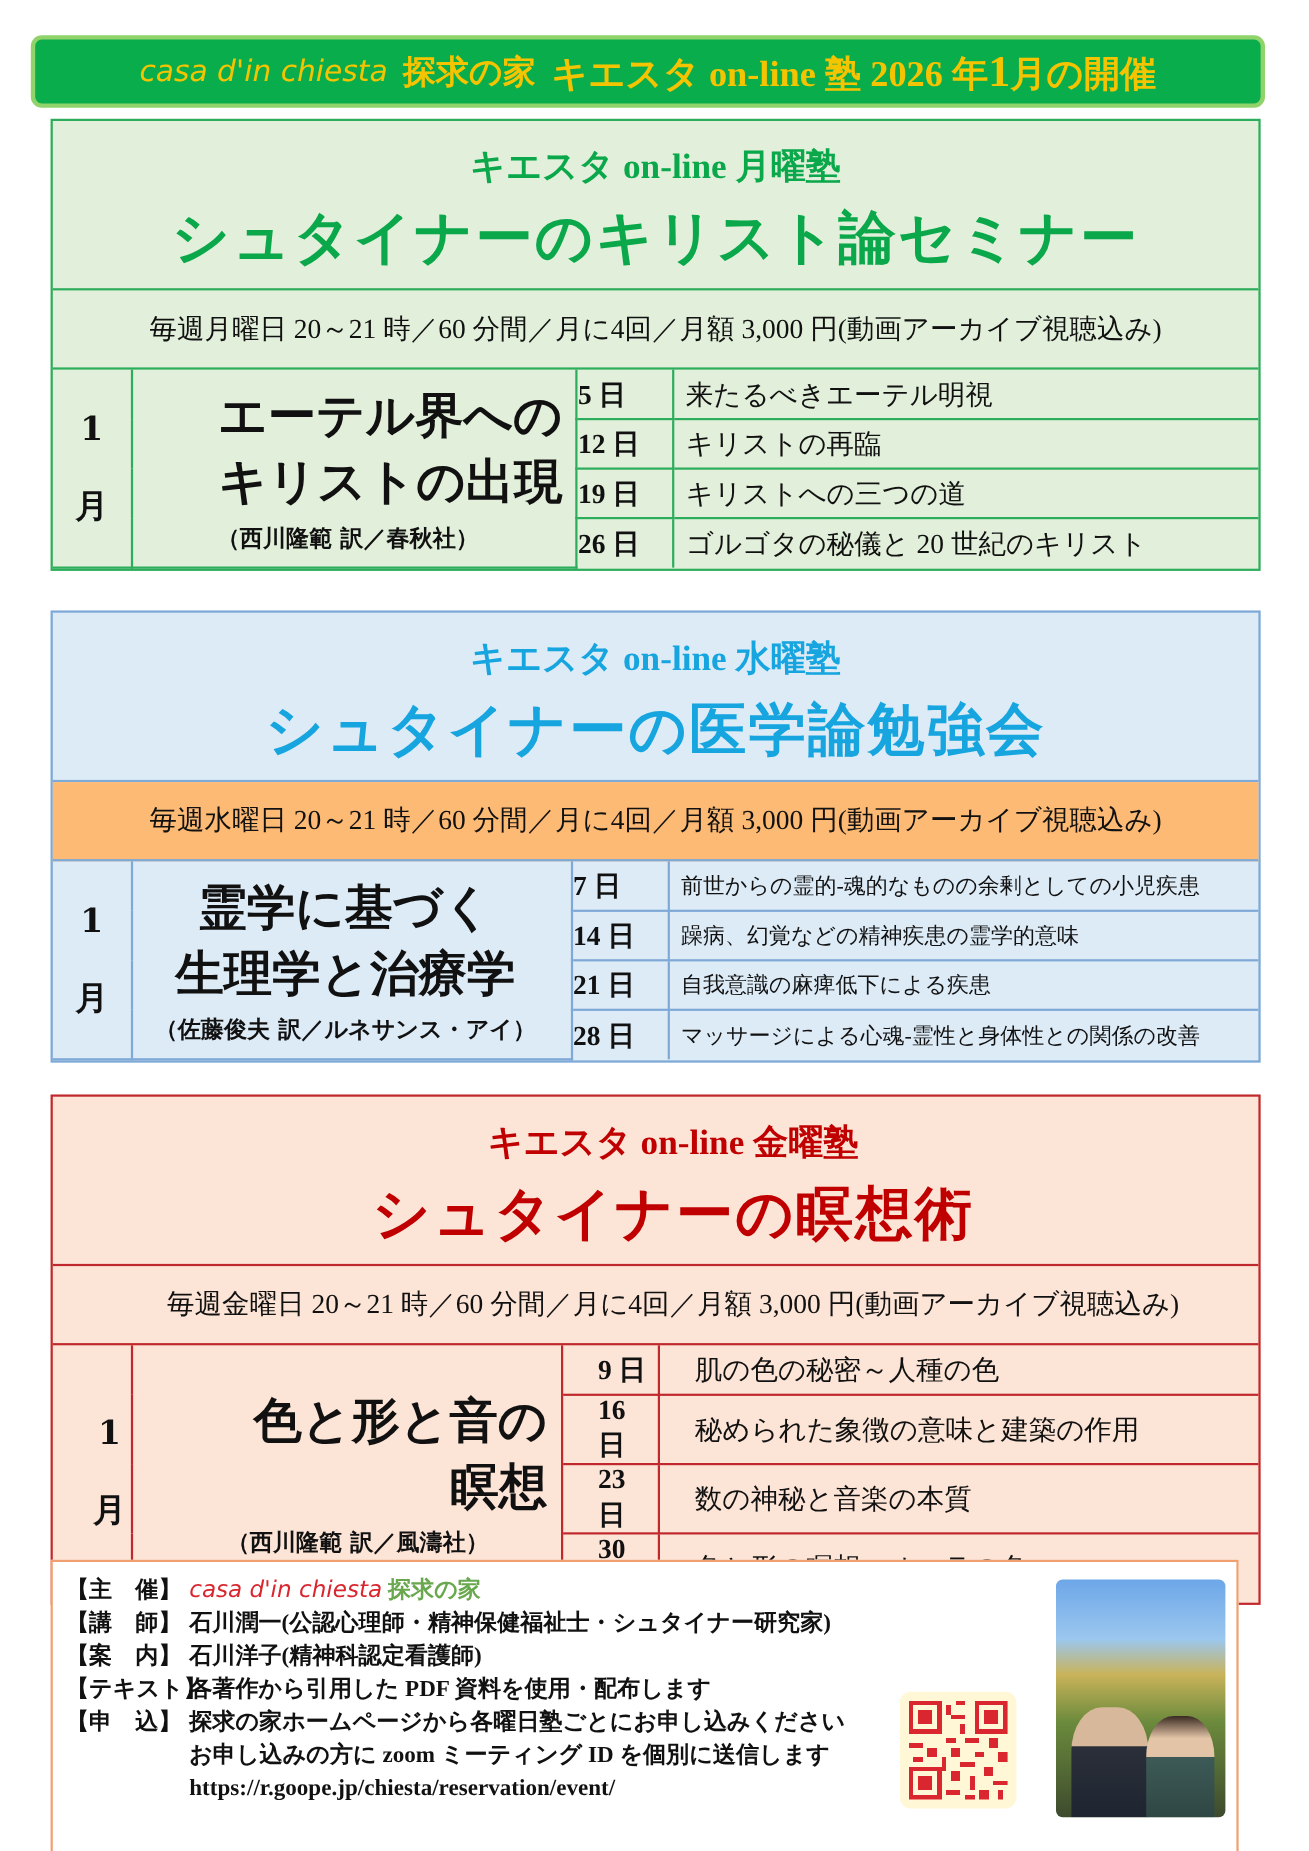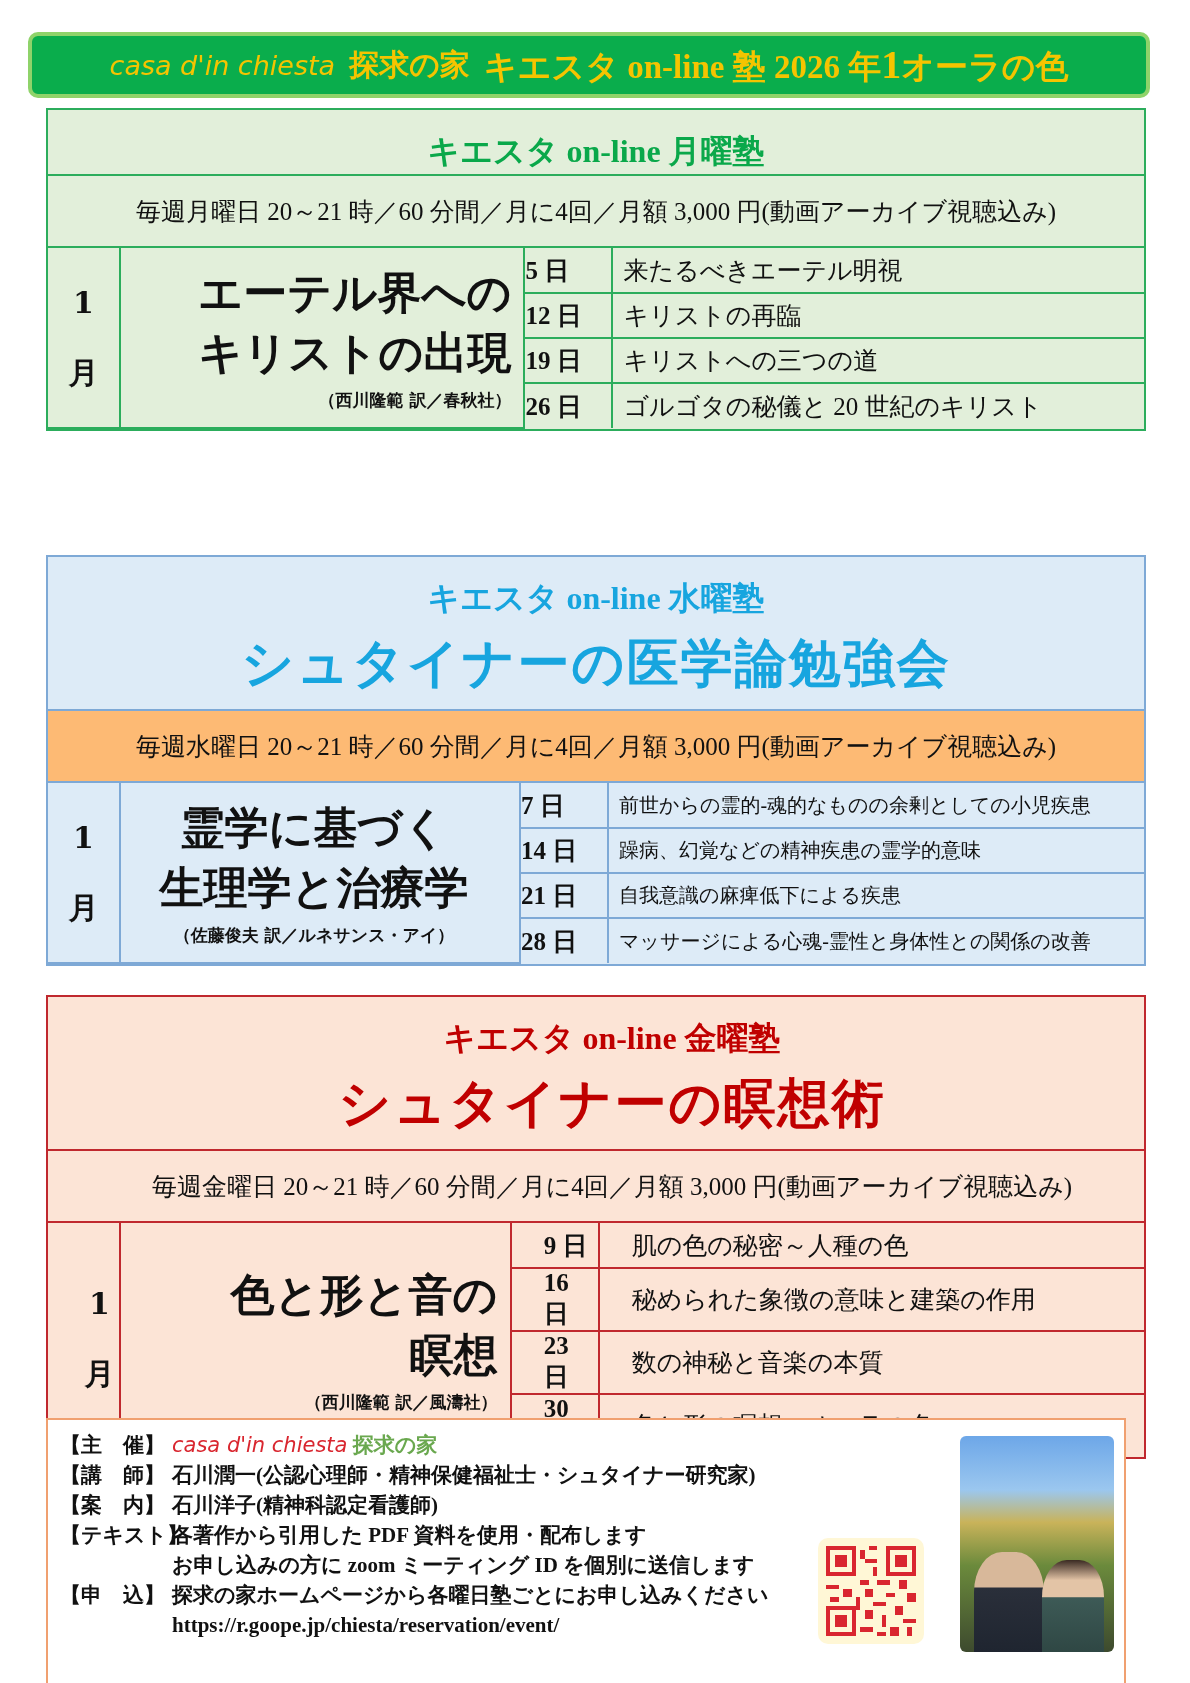--- a/index.html
+++ b/index.html
@@ -24,21 +24,21 @@
   .section .schedule { text-align: center; font-family: "Liberation Serif", serif; font-size: 25px; font-weight: normal; height: 72px; line-height: 72px; border-bottom: 2px solid; }
   .section table { width: 100%; border-collapse: collapse; }
   .section td { border: 2px solid; }
   .section table tr:first-child td { border-top: none; }
   .section table tr td:first-child { border-left: none; }
   .section table tr td:last-child { border-right: none; }
   .section table tr:last-child td { border-bottom: none; }
   .month-cell { width: 72px; text-align: center; font-weight: bold; font-size: 30px; line-height: 70px; }
   .book-cell { text-align: right; padding-right: 12px; vertical-align: middle; }
   .book-title { font-size: 44px; font-weight: bold; line-height: 60px; }
-  .book-note { font-size: 17px; font-weight: bold; padding-top: 6px; }
+  .book-note { font-size: 21px; font-weight: bold; padding-top: 6px; text-align: center; }
   .date-cell { width: 88px; font-weight: bold; font-family: "Liberation Serif", serif; font-size: 25px; height: 45px; }
   .topic-cell { padding-left: 10px; font-size: 25px; font-weight: normal; font-family: "Liberation Serif", serif; }
   .topic-cell.small { font-size: 20px; }
 
   .s1 { top: 108px; border-color: #2cad5c; background: #e2efda; }
   .s1 .top, .s1 .schedule, .s1 td { border-color: #2cad5c; }
   .s1 .sub, .s1 .main-title { color: #0aa84a; }
 
   .s2 { top: 555px; border-color: #7ea9d6; background: #ddebf7; }
   .s2 .top, .s2 .schedule, .s2 td { border-color: #7ea9d6; }
@@ -62,27 +62,28 @@
            background: linear-gradient(180deg, #6da7e8 0%, #9bc7ef 25%, #c9b35a 40%, #6b8a3c 60%, #3d4a2e 100%); }
   .photo .person { position: absolute; bottom: 0; border-radius: 40% 40% 0 0; }
 </style>
 </head>
 <body>
 
 <div class="header-bar">
   <span class="brand-latin">casa d'in chiesta</span>
   <span class="brand-jp">探求の家</span>
   <span class="title-rest">
-    <span>キエスタ on-line 塾 2026 年</span><span class="month-big">1</span><span>オーラの色</span>
+    <span>キエスタ on-line 塾 2026 年</span><span class="month-big">1</span><span>月の開催</span>
   </span>
 </div>
 
 <div class="section s1">
   <div class="top">
     <div class="sub">キエスタ on-line 月曜塾</div>
+    <div class="main-title">シュタイナーのキリスト論セミナー</div>
   </div>
   <div class="schedule">毎週月曜日 20～21 時／60 分間／月に4回／月額 3,000 円(動画アーカイブ視聴込み)</div>
   <table>
     <tbody>
         <tr>
       <td class="month-cell" rowspan="4">
             <div>1</div>
             <div>月</div>
           </td>
       <td class="book-cell" rowspan="4">
@@ -194,25 +195,25 @@
       <span>石川潤一(公認心理師・精神保健福祉士・シュタイナー研究家)</span>
     </div>
     <div class="row">
       <span class="label">【案　内】</span>
       <span>石川洋子(精神科認定看護師)</span>
     </div>
     <div class="row">
       <span class="label">【テキスト】</span>
       <span>各著作から引用した PDF 資料を使用・配布します</span>
     </div>
-    <div class="row indent">お申し込みの方に zoom ミーティング ID を個別に送信します</div>
     <div class="row">
       <span class="label">【申　込】</span>
       <span>探求の家ホームページから各曜日塾ごとにお申し込みください</span>
     </div>
+    <div class="row indent">お申し込みの方に zoom ミーティング ID を個別に送信します</div>
     <div class="row indent">https://r.goope.jp/chiesta/reservation/event/</div>
   </div>
 
   <div class="qr">
     <svg viewBox="0 0 21 21" shape-rendering="crispEdges">
       <rect width="21" height="21" fill="#fff7d6"></rect>
       <g fill="#d9262f">
         <rect x="0" y="0" width="7" height="7"></rect>
           <rect x="1" y="1" width="5" height="5" fill="#fff7d6"></rect>
           <rect x="2" y="2" width="3" height="3"></rect>

